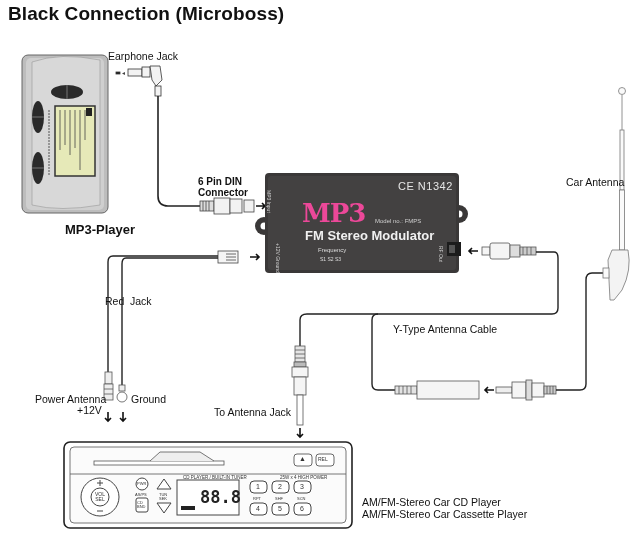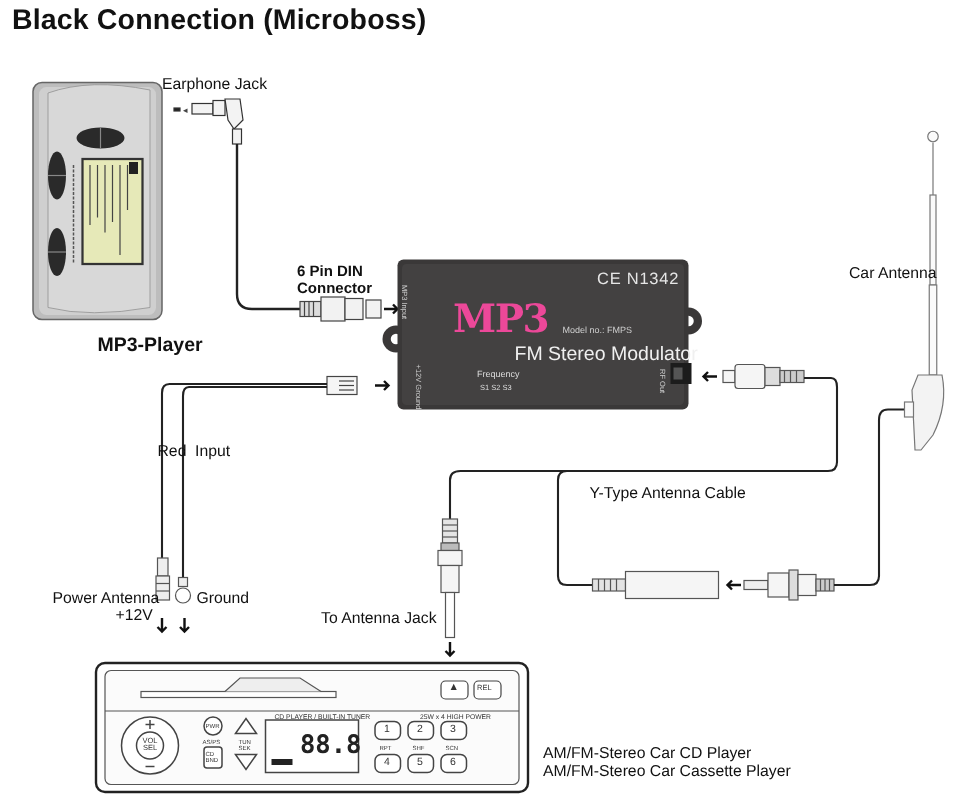--- a/index.html
+++ b/index.html
@@ -176,36 +176,36 @@
     <rect x="294" y="481" width="17" height="12" rx="4" fill="#fff" stroke="#444" stroke-width="1"></rect>
     <rect x="250" y="503" width="17" height="12" rx="4" fill="#fff" stroke="#444" stroke-width="1"></rect>
     <rect x="272" y="503" width="17" height="12" rx="4" fill="#fff" stroke="#444" stroke-width="1"></rect>
     <rect x="294" y="503" width="17" height="12" rx="4" fill="#fff" stroke="#444" stroke-width="1"></rect>
   </g>
 </svg>
 
 <div class="abs" style="left:378px;top:180px;font-size:11px;color:#e6e6e6;letter-spacing:0.5px;margin-left:20px;">CE N1342</div>
 <div class="abs" style="left:302px;top:198px;font-size:26px;font-weight:bold;color:#ec4899;font-family:'DejaVu Serif',serif;letter-spacing:-1px;">MP3</div>
 <div class="abs" style="left:375px;top:218px;font-size:6px;color:#cfcfcf;">Model no.: FMPS</div>
-<div class="abs" style="left:305px;top:228px;font-size:13px;font-weight:normal;color:#f0f0f0;margin-left:38px;">FM Stereo Modulator</div>
+<div class="abs" style="left:305px;top:228px;font-size:13px;font-weight:bold;color:#f0f0f0;">FM Stereo Modulator</div>
 <div class="abs" style="left:272px;top:190px;font-size:5px;color:#ccc;transform:rotate(90deg);transform-origin:left top;">MP3 Input</div>
 <div class="abs" style="left:281px;top:243px;font-size:5px;color:#ccc;transform:rotate(90deg);transform-origin:left top;">+12V Ground</div>
 <div class="abs" style="left:444px;top:246px;font-size:5px;color:#ccc;transform:rotate(90deg);transform-origin:left top;">RF Out</div>
 <div class="abs" style="left:318px;top:247px;font-size:6px;color:#ddd;">Frequency</div>
 <div class="abs" style="left:320px;top:256px;font-size:5px;color:#ddd;">S1 S2 S3</div>
 
 <div class="abs lbl" style="left:108px;top:50px;">Earphone Jack</div>
 <div class="abs lbl-bold" style="left:29px;top:222px;">MP3-Player</div>
 <div class="abs lbl center" style="left:198px;top:176px;font-weight:bold;font-size:10px;line-height:11px;">
   <div>6 Pin DIN</div>
   <div>Connector</div>
 </div>
 <div class="abs lbl" style="left:566px;top:176px;">Car Antenna</div>
 <div class="abs lbl" style="left:85px;top:295px;padding-left:20px;">Red</div>
-<div class="abs lbl" style="left:130px;top:295px;">Input</div>
+<div class="abs lbl" style="left:130px;top:295px;">Jack</div>
 <div class="abs lbl" style="left:77px;top:380px;margin-top:24px;">+12V</div>
 <div class="abs lbl" style="left:35px;top:393px;">Power Antenna</div>
 <div class="abs lbl" style="left:131px;top:393px;">Ground</div>
 <div class="abs lbl" style="left:393px;top:323px;">Y-Type Antenna Cable</div>
 <div class="abs lbl" style="left:214px;top:406px;">To Antenna Jack</div>
 <div class="abs lbl" style="left:362px;top:496px;">AM/FM-Stereo Car CD Player</div>
 <div class="abs lbl" style="left:362px;top:508px;text-align:right;">AM/FM-Stereo Car Cassette Player</div>
 
 <div class="abs" style="left:183px;top:475px;font-size:4.5px;color:#333;">CD PLAYER / BUILT-IN TUNER</div>
 <div class="abs" style="left:280px;top:475px;font-size:4.5px;color:#333;">25W x 4 HIGH POWER</div>

